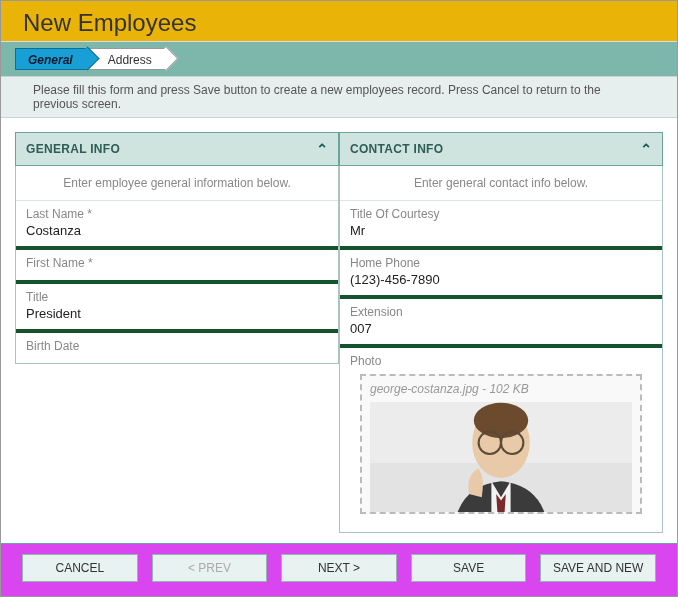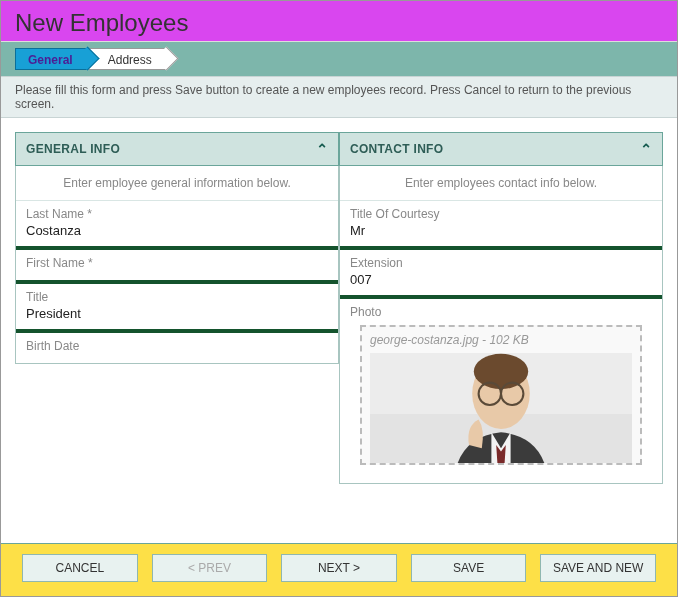--- a/index.html
+++ b/index.html
@@ -1,44 +1,44 @@
 <!DOCTYPE html>
 <html><head>
 <meta charset="utf-8">
 <style>
 * { box-sizing: border-box; margin: 0; padding: 0; }
 body { font-family: "Segoe UI", Arial, sans-serif; font-size: 13px; color: #333; background: #fff; }
 .page { width: 678px; height: 597px; border: 1px solid #999; display: flex; flex-direction: column; position: relative; }
-.header { background: #d946ef; padding: 8px 14px 4px; }
+.header { background: #eab308; padding: 8px 22px 4px; }
 .page-title { font-size: 24px; font-weight: 300; color: #333; }
 .tabs-wrap { background: #7db6ab; padding: 6px 14px; border-top: 1px solid #ddd; }
 .tabs { display: flex; align-items: center; }
 .tab { position: relative; height: 22px; line-height: 22px; padding: 0 14px 0 12px; font-size: 12px; cursor: pointer; border: 1px solid #999; border-right: none; }
 .tab::after { content: ""; position: absolute; right: -9px; top: 1px; width: 16px; height: 16px; transform: rotate(45deg); border-top: 1px solid #999; border-right: 1px solid #999; z-index: 1; }
-.tab-active { background: #18a0d6; color: #4c1d95; font-weight: 600; border-color: #0a6f99; }
+.tab-active { background: #18a0d6; color: #0f172a; font-weight: 600; border-color: #0a6f99; font-style: italic; }
 .tab-active::after { background: #18a0d6; border-color: #0a6f99; }
 .tab-inactive { background: #fff; color: #333; padding-left: 20px; }
 .tab-inactive::after { background: #fff; }
-.instruction { background: #e6eeee; border: 1px solid #c8d4d4; border-left: none; border-right: none; padding: 6px 14px; font-size: 12px; color: #555; }
+.instruction { background: #e6eeee; border: 1px solid #c8d4d4; border-left: none; border-right: none; padding: 6px 32px; font-size: 12px; color: #555; }
 .content { flex: 1; display: flex; padding: 14px 14px 10px; overflow: hidden; }
 .panel { flex: 1; display: flex; flex-direction: column; }
 .panel-header { background: #cfe3df; border: 1px solid #6aa59a; padding: 8px 10px; display: flex; justify-content: space-between; align-items: center; }
 .panel-title { font-size: 12px; font-weight: 600; color: #2e5d56; letter-spacing: .3px; }
 .collapse-icon { color: #155b4f; font-size: 14px; font-weight: bold; cursor: pointer; }
 .panel-body { border: 1px solid #a8c5c0; border-top: none; background: #fff; }
 .panel-hint { padding: 10px; font-size: 12px; color: #888; border-bottom: 1px solid #d9e6e4; text-align: center; }
 .field { padding: 6px 10px 8px; border-bottom: 4px solid #14532d; }
 .field:last-child { border-bottom: none; }
 .field-label { font-size: 12px; color: #888; margin-bottom: 2px; }
 .field-value { font-size: 13px; color: #222; border: none; outline: none; width: 100%; font-family: inherit; background: transparent; }
 .photo-box { margin: 6px 10px 10px; border: 2px dashed #bbb; background: #f9f9f9; padding: 6px 8px 0; }
 .photo-caption { font-size: 12px; font-style: italic; color: #999; margin-bottom: 6px; }
 .photo-img { width: 100%; height: 110px; display: flex; align-items: flex-end; justify-content: center; overflow: hidden; background: linear-gradient(#ececec 55%, #e3e3e3 55%); }
 svg.person { width: 160px; height: 160px; margin-bottom: -30px; }
-.footer { background: #fde047; padding: 10px 21px 14px; display: flex; justify-content: center; gap: 14px; border-top: 1px solid #6aa59a; }
+.footer { background: #d946ef; padding: 10px 21px 14px; display: flex; justify-content: center; gap: 14px; border-top: 1px solid #6aa59a; }
 .btn { width: 116px; height: 28px; background: #e8f2f0; border: 1px solid #8fb7b0; font-size: 12px; color: #333; cursor: pointer; font-family: inherit; }
 .btn:disabled { color: #aaa; cursor: default; }
 </style>
 </head>
 <body>
 
 <div class="page">
 
   <div class="header">
     <h1 class="page-title">New Employees</h1>
@@ -83,25 +83,29 @@
         </div>
       </div>
     </div>
 
     <div class="panel">
       <div class="panel-header">
         <span class="panel-title">CONTACT INFO</span>
         <span class="collapse-icon">⌃</span>
       </div>
       <div class="panel-body">
-        <div class="panel-hint">Enter employees contact info below.</div>
+        <div class="panel-hint">Enter general contact info below.</div>
 
         <div class="field">
           <div class="field-label">Title Of Courtesy</div>
           <input class="field-value" value="Mr" style="">
+        </div>
+        <div class="field">
+          <div class="field-label">Home Phone</div>
+          <input class="field-value" value="(123)-456-7890" style="">
         </div>
         <div class="field">
           <div class="field-label">Extension</div>
           <input class="field-value" value="007" style="">
         </div>
         <div class="field">
           <div class="field-label">Photo</div>
           <div class="photo-box">
             <div class="photo-caption">george-costanza.jpg - 102 KB</div>
             <div class="photo-img">

